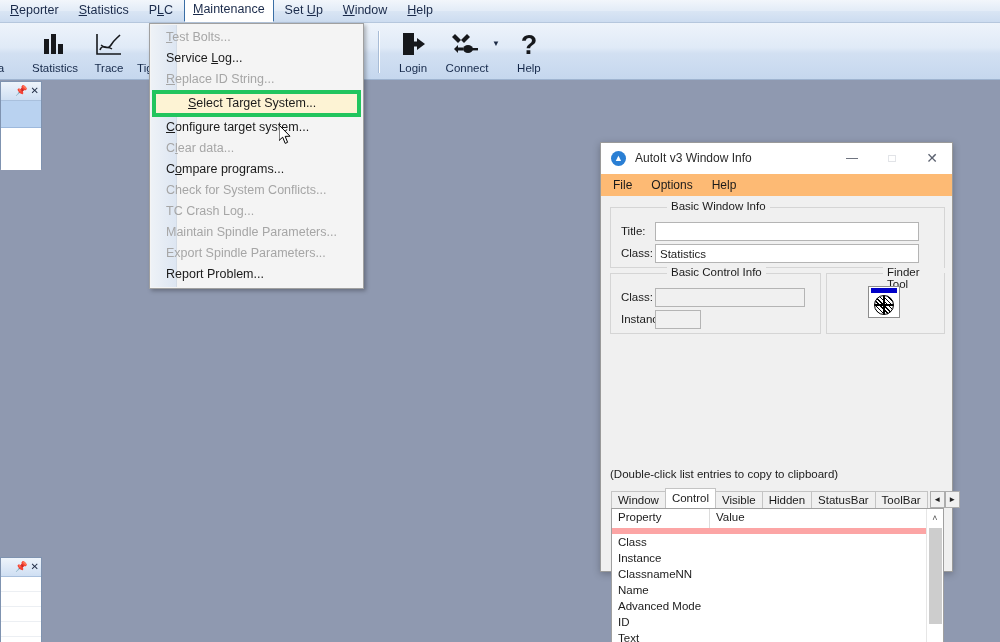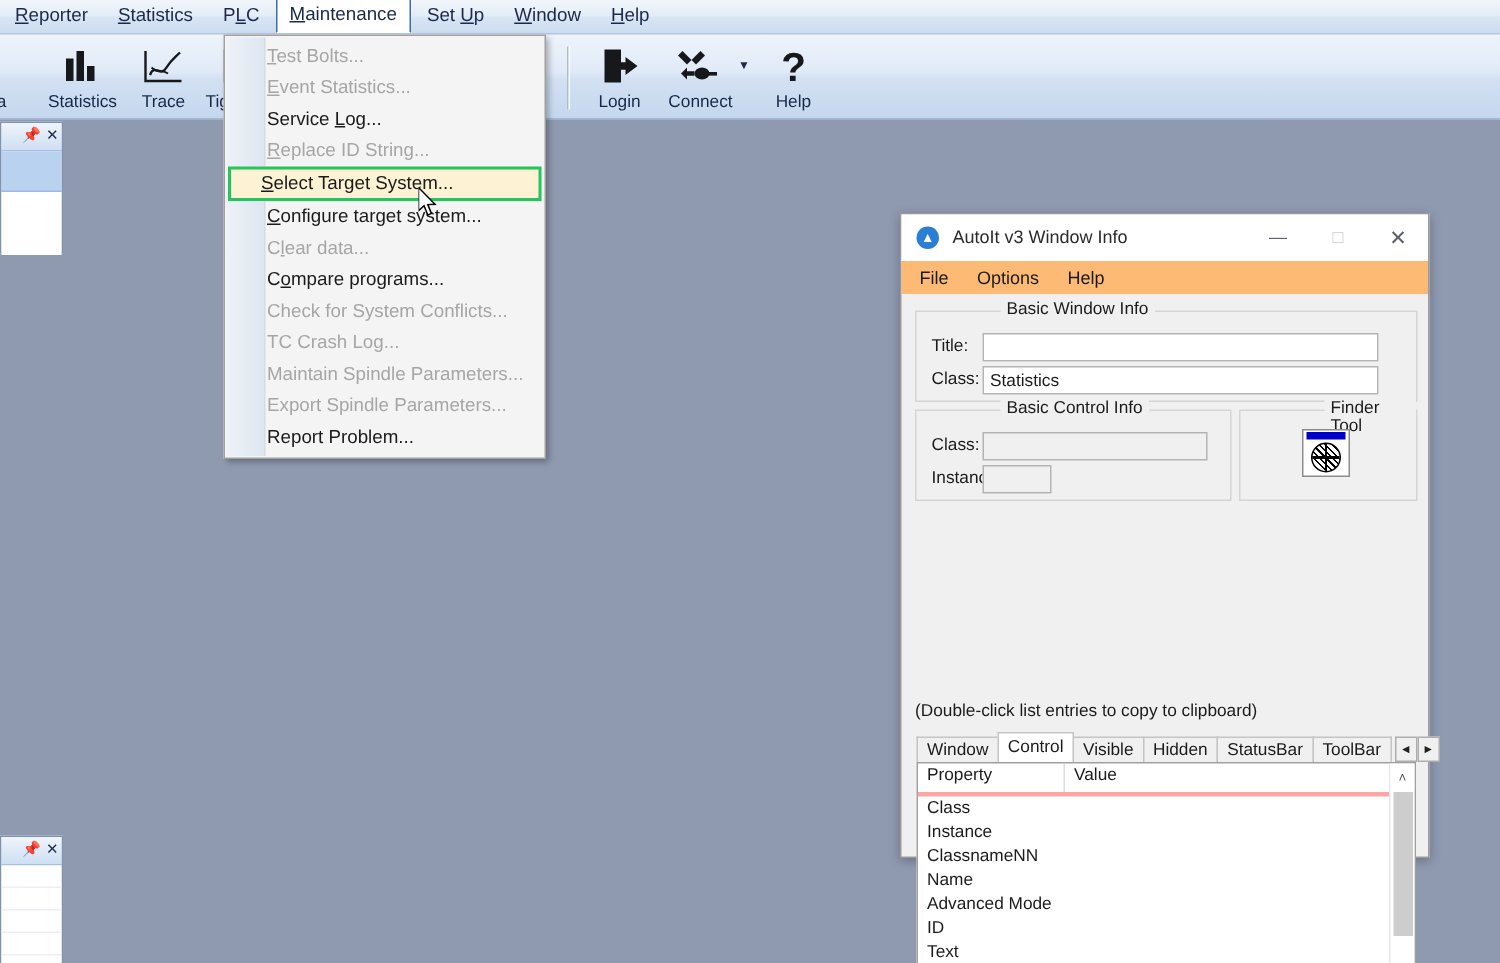--- a/index.html
+++ b/index.html
@@ -75,27 +75,27 @@
     background:#f4f4f4;border:1px solid #a0a0a0;
     box-shadow:2px 2px 4px rgba(0,0,0,.28);
     padding:3px 0 3px 0;z-index:50;box-sizing:border-box;
   }
   #dropdown .gutter{
     position:absolute;left:1px;top:1px;bottom:1px;width:25px;
     background:linear-gradient(to right,#eef2f7,#dde6f2);
     border-right:1px solid #d4dce6;
   }
   .dd-item{
-    position:relative;height:21px;line-height:21px;padding-left:28px;
+    position:relative;height:21px;line-height:21px;padding-left:16px;
     font-size:12.5px;color:#1b1b1b;white-space:nowrap;z-index:2;
   }
   .dd-item.disabled{color:#a6a6a6;}
   .dd-item.sel{
-    background:#fdf3d4;border:2px solid #22c55e;height:19px;line-height:19px;
-    margin:0 2px;padding-left:20px;box-sizing:content-box;
+    background:#fdf3d4;border:4px solid #22c55e;height:19px;line-height:19px;
+    margin:0 2px;padding-left:32px;box-sizing:content-box;
   }
   .dd-item u{text-decoration:underline;}
 
   
   #autoit{
     position:absolute;left:600px;top:142px;width:353px;height:430px;
     background:#f0f0f0;border:1px solid #9a9a9a;
     box-shadow:0 2px 7px rgba(0,0,0,.25);
     box-sizing:border-box;z-index:40;
   }
@@ -143,21 +143,21 @@
   }
   .tab.active{background:#ffffff;height:20px;line-height:19px;border-color:#c4c4c4;position:relative;z-index:3;}
   .tab-spin{display:flex;margin-left:3px;}
   .spin-b{width:15px;height:17px;background:#f0f0f0;border:1px solid #adadad;
           display:flex;align-items:center;justify-content:center;font-size:8px;color:#222;box-sizing:border-box;}
 
   #listbox{
     position:absolute;left:10px;top:365px;width:333px;height:185px;
     background:#fff;border:1px solid #a0a0a0;box-sizing:border-box;overflow:hidden;
   }
-  #lb-head{display:flex;height:19px;border-bottom:3px solid #fca5a5;font-size:11.5px;color:#1b1b1b;}
+  #lb-head{display:flex;height:19px;border-bottom:6px solid #fca5a5;font-size:11.5px;color:#1b1b1b;}
   #lb-head .c1{width:98px;padding:2px 0 0 6px;border-right:1px solid #dcdcdc;box-sizing:border-box;}
   #lb-head .c2{padding:2px 0 0 6px;}
   .lb-row{height:16px;line-height:16px;padding-left:6px;font-size:11.5px;color:#1b1b1b;}
   #vscroll{
     position:absolute;right:0;top:0;width:17px;height:168px;background:#fff;
     border-left:1px solid #e6e6e6;box-sizing:border-box;
   }
   .sb-arrow{height:17px;display:flex;align-items:center;justify-content:center;font-size:9px;color:#555;background:#fff;}
   #vthumb{position:absolute;left:2px;top:19px;width:13px;height:96px;background:#cdcdcd;}
 
@@ -276,21 +276,20 @@
     <div class="menu-item">P<u>L</u>C</div>
     <div class="menu-item open"><u>M</u>aintenance</div>
     <div class="menu-item">Set <u>U</u>p</div>
     <div class="menu-item"><u>W</u>indow</div>
     <div class="menu-item"><u>H</u>elp</div>
   </div>
 
   <div id="dropdown">
     <div class="gutter"></div>
     <div class="dd-item disabled"><u>T</u>est Bolts...</div>
-    <div class="dd-item disabled"><u>E</u>vent Statistics...</div>
     <div class="dd-item">Service <u>L</u>og...</div>
     <div class="dd-item disabled"><u>R</u>eplace ID String...</div>
     <div class="dd-item sel"><u>S</u>elect Target System...</div>
     <div class="dd-item"><u>C</u>onfigure target system...</div>
     <div class="dd-item disabled">C<u>l</u>ear data...</div>
     <div class="dd-item">C<u>o</u>mpare programs...</div>
     <div class="dd-item disabled">Check for System Conflicts...</div>
     <div class="dd-item disabled">TC Crash Log...</div>
     <div class="dd-item disabled">Maintain Spindle Parameters...</div>
     <div class="dd-item disabled">Export Spindle Parameters...</div>

